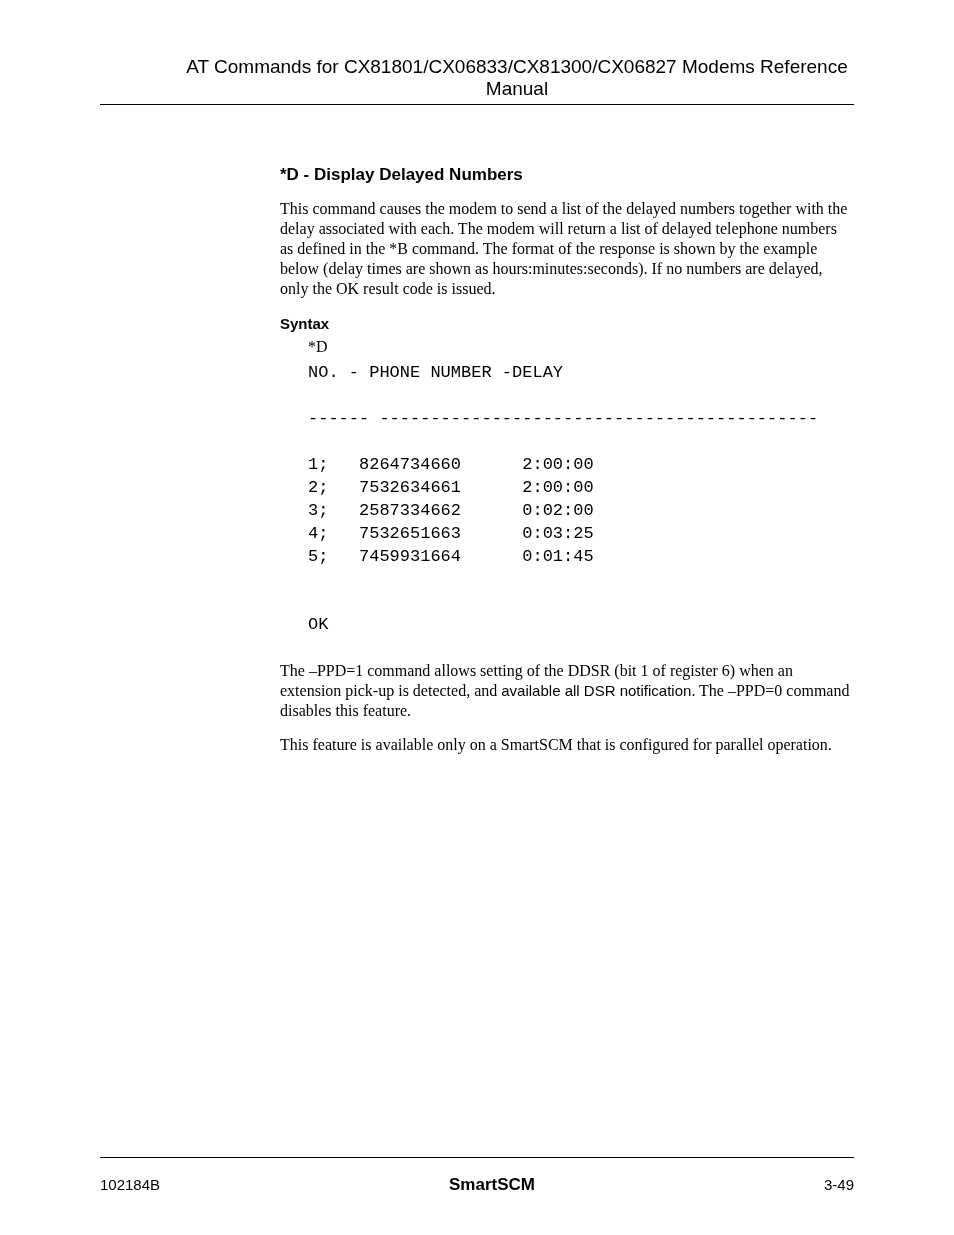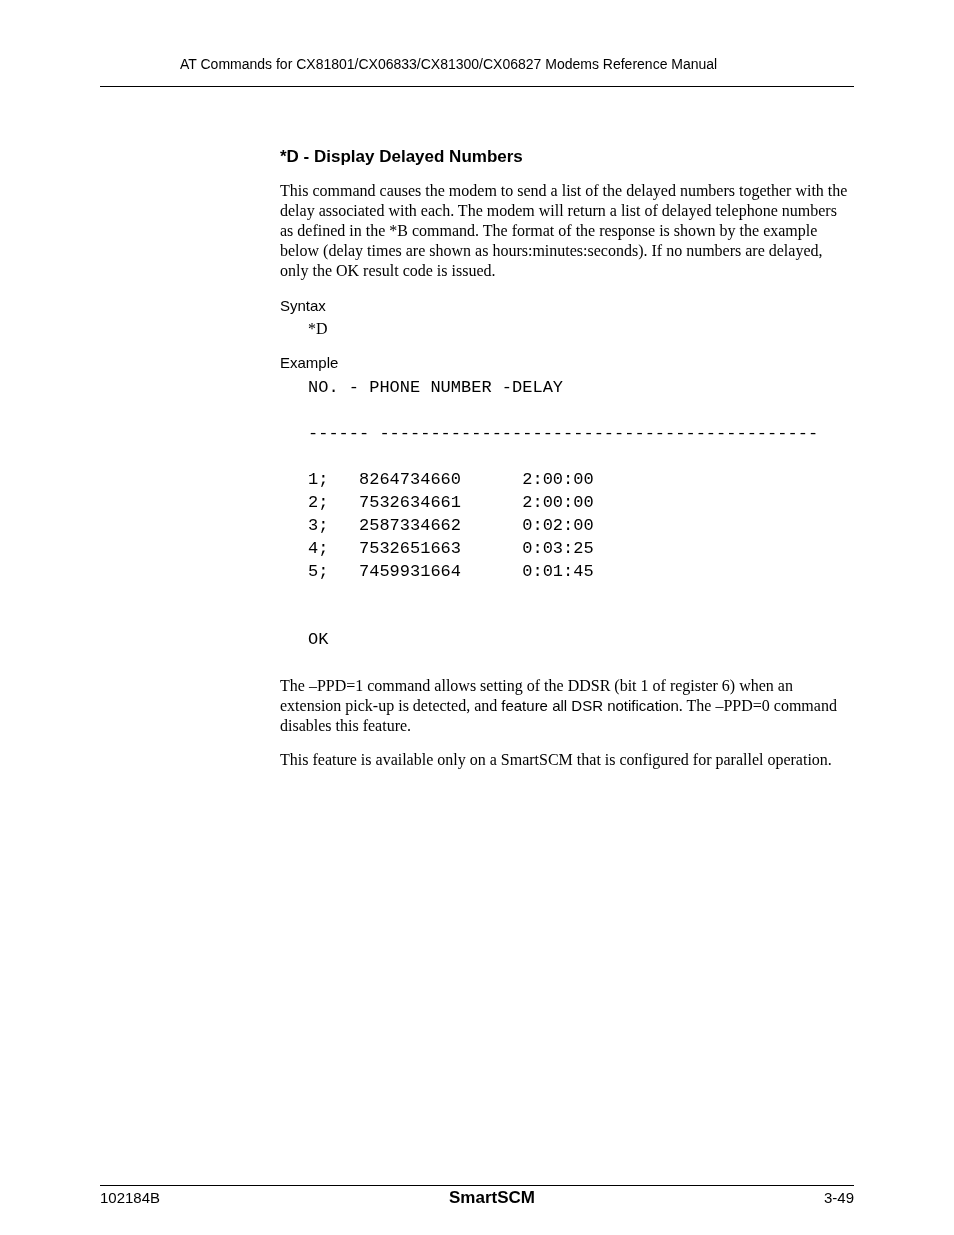--- a/index.html
+++ b/index.html
@@ -15,24 +15,24 @@
     box-sizing: border-box;
   }
   .page {
     padding: 56px 100px 0 100px;
     box-sizing: border-box;
     height: 100%;
     position: relative;
   }
   .running-header {
     font-family: Arial, Helvetica, sans-serif;
-    font-size: 14px;
-    text-align: left;
+    font-size: 19px;
+    text-align: center;
     padding-left: 80px;
-    padding-bottom: 14px;
+    padding-bottom: 4px;
     border-bottom: 1.5px solid #000;
     margin-bottom: 60px;
   }
   .content {
     margin-left: 180px;
     margin-right: 0;
   }
   .section-heading {
     font-family: Arial, Helvetica, sans-serif;
     font-weight: bold;
@@ -41,43 +41,43 @@
     margin-bottom: 14px;
   }
   .body-text {
     font-family: "Times New Roman", Times, serif;
     font-size: 16px;
     line-height: 1.25;
     margin: 0 0 14px 0;
   }
   .sub-heading {
     font-family: Arial, Helvetica, sans-serif;
-    font-weight: normal;
+    font-weight: bold;
     font-size: 15px;
     margin: 16px 0 6px 0;
   }
   .indent {
     margin-left: 28px;
     font-family: "Times New Roman", Times, serif;
     font-size: 16px;
   }
   pre.example {
     font-family: "Courier New", Courier, monospace;
     font-size: 17px;
     line-height: 1.35;
     margin: 6px 0 24px 28px;
     white-space: pre;
   }
   .footer {
     position: absolute;
     left: 100px;
     right: 100px;
-    bottom: 27px;
+    bottom: 40px;
     border-top: 1.5px solid #000;
-    padding-top: 2px;
+    padding-top: 17px;
   }
   .footer-row {
     display: flex;
     justify-content: space-between;
     align-items: baseline;
     font-family: Arial, Helvetica, sans-serif;
     font-size: 15px;
   }
   .footer-center {
     font-weight: bold;
@@ -97,36 +97,35 @@
 
   <div class="content">
 
     <div class="section-heading">*D - Display Delayed Numbers</div>
 
     <p class="body-text">This command causes the modem to send a list of the delayed numbers together with the delay associated with each. The modem will return a list of delayed telephone numbers as defined in the *B command. The format of the response is shown by the example below (delay times are shown as hours:minutes:seconds). If no numbers are delayed, only the OK result code is issued.</p>
 
     <div class="sub-heading">Syntax</div>
     <div class="indent">*D</div>
 
-    <div class="sub-heading">Example</div>
     <pre class="example">NO. - PHONE NUMBER -DELAY
 
 ------ -------------------------------------------
 
 1;   8264734660      2:00:00
 2;   7532634661      2:00:00
 3;   2587334662      0:02:00
 4;   7532651663      0:03:25
 5;   7459931664      0:01:45
 
 
 OK</pre>
 
 
-    <p class="body-text"><span>The –PPD=1 command allows setting of the DDSR (bit 1 of register 6) when an extension pick-up is detected, and </span><span class="no-dsr">feature all DSR notification</span><span>. The –PPD=0 command disables this feature.</span></p>
+    <p class="body-text"><span>The –PPD=1 command allows setting of the DDSR (bit 1 of register 6) when an extension pick-up is detected, and </span><span class="no-dsr">available all DSR notification</span><span>. The –PPD=0 command disables this feature.</span></p>
 
     <p class="body-text">This feature is available only on a SmartSCM that is configured for parallel operation.</p>
 
   </div>
 
   <div class="footer">
     <div class="footer-row">
       <span>102184B</span>
       <span class="footer-center">SmartSCM</span>
       <span>3-49</span>

